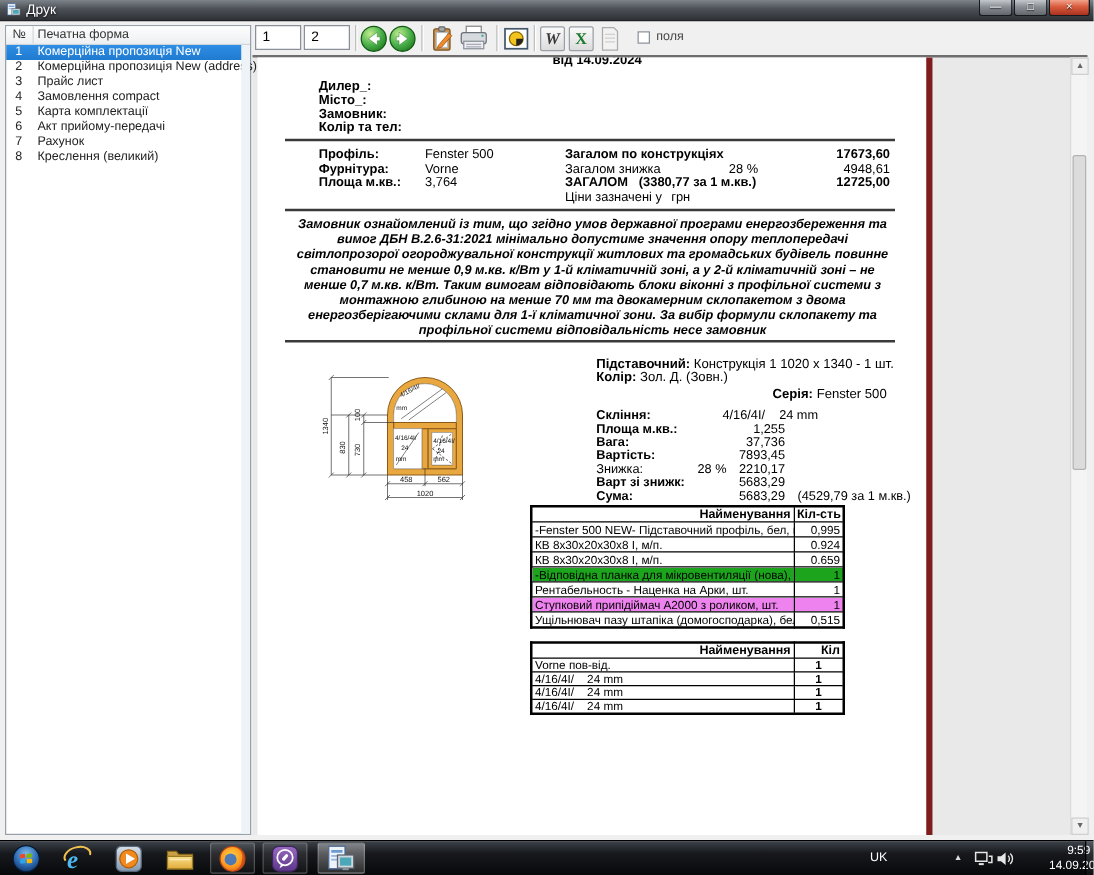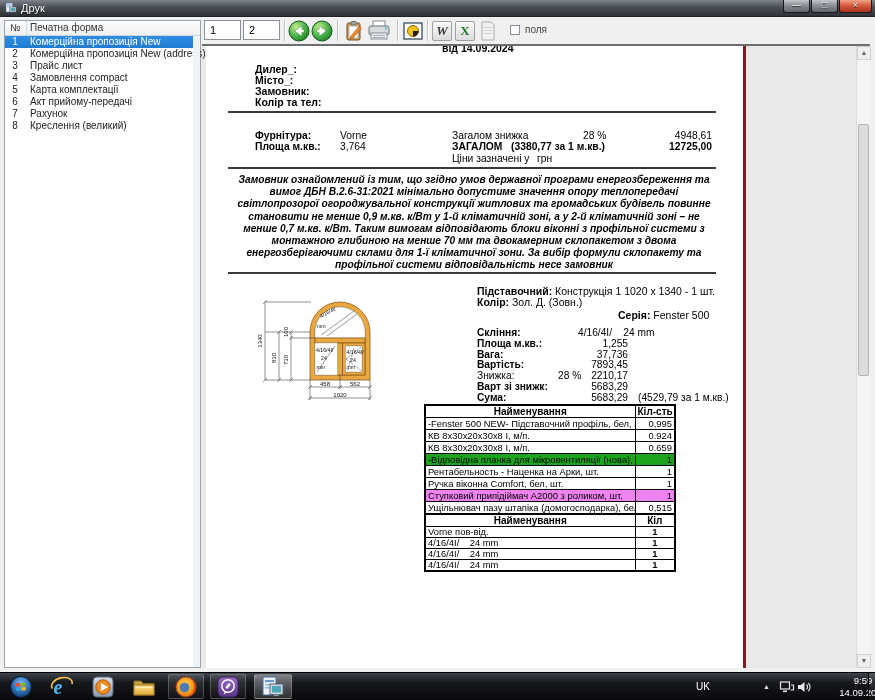--- a/index.html
+++ b/index.html
@@ -37,21 +37,21 @@
   .sqbtn{position:absolute;top:3px;width:20px;height:20px;background:linear-gradient(#fafafa,#dcdcdc);
     border:1px solid #9aa0a6;border-radius:2px;text-align:center;font-weight:bold;line-height:18px}
   .sqbtn.w{font-family:"Liberation Serif",serif;font-style:italic;color:#3a3a3a;font-size:13px}
   .sqbtn.x{color:#1e7a2e;font-family:"Liberation Serif",serif;font-size:13px}
   #cb-fields{position:absolute;left:306px;top:7px;width:10px;height:10px;background:#fff;border:1px solid #8a9099}
   #cb-label{position:absolute;left:321px;top:6px;font-size:10px;color:#444}
   
   #preview{position:absolute;left:202px;top:44px;width:668px;height:624px;background:#e9e9e9;
     border-top:2px solid #6e6e6e;z-index:4}
   #page{position:absolute;left:4px;top:0;width:540px;height:622px;background:#fff;overflow:hidden;
-    border-right:3px solid #7f1d1d;color:#000;font-size:10.5px}
+    border-right:5px solid #7f1d1d;color:#000;font-size:10.5px}
   .hr{position:absolute;left:22px;width:488px;height:2px;background:#3a3a3a}
   #dateline{position:absolute;left:236px;top:-4px;font-weight:bold;font-size:10.5px}
   #cust{position:absolute;left:49px;top:18px;font-weight:bold}
   .custlab{height:11px;line-height:11px}
   .sumrow{position:absolute;left:0;width:540px;height:11px;line-height:11px;font-size:10.3px}
   .s-lab{position:absolute;left:49px;font-weight:bold}
   .s-val{position:absolute;left:134px}
   .s-rlab{position:absolute;left:246px;font-weight:bold;white-space:nowrap}
   .s-rlab.light{font-weight:normal}
   .s-pct{position:absolute;left:377px}
@@ -75,21 +75,21 @@
   .c-lab{position:absolute;left:0;font-weight:bold}
   .c-lab.light{font-weight:normal}
   .c-ext{position:absolute;left:81px}
   .c-mid{position:absolute;left:101px;white-space:nowrap}
   .c-val{position:absolute;left:0;width:151px;text-align:right}
   .c-suf{position:absolute;left:161px;white-space:nowrap}
   table{border-collapse:collapse;table-layout:fixed}
   #t1{position:absolute;left:218px;top:358px;width:252px;border:2px solid #000}
   #t2{position:absolute;left:218px;top:467px;width:252px;border:2px solid #000}
   #t1 th,#t1 td,#t2 th,#t2 td{border:1px solid #000;padding:0 2px;white-space:nowrap;overflow:hidden}
-  #t1 th,#t2 th{font-size:10px;text-align:center;font-weight:bold;height:12px}
+  #t1 th,#t2 th{font-size:10px;text-align:right;font-weight:bold;height:12px}
   #t1 td{font-size:9.4px;height:12px;line-height:11px}
   #t2 td{font-size:9.4px;height:10px;line-height:10px}
   #t1 .qty{text-align:right}
   #t2 .qty{text-align:center;font-weight:bold}
   tr.hl-green{background:var(--grn)}
   tr.hl-pink{background:var(--pnk)}
   
   #vscroll{position:absolute;left:654px;top:0;width:14px;height:622px;background:#f4f4f4;border-left:1px solid #dcdcdc}
   .sc-btn{position:absolute;left:0;width:14px;height:14px;background:#f0f0f0;border:1px solid #d0d0d0;
     color:#666;font-size:7px;line-height:12px;text-align:center}
@@ -243,20 +243,26 @@
 
     <div id="dateline">від 14.09.2024</div>
     <div id="cust">
         <div class="custlab">Дилер_:</div>
         <div class="custlab">Місто_:</div>
         <div class="custlab">Замовник:</div>
         <div class="custlab">Колір та тел:</div>
       </div>
     <div class="hr" style="top:65px"></div>
 
+    <div class="sumrow" style="top:72px">
+      <span class="s-lab">Профіль:</span>
+      <span class="s-val">Fenster 500</span>
+      <span class="s-rlab">Загалом по конструкціях</span>
+      <span class="s-rval">17673,60</span>
+    </div>
     <div class="sumrow" style="top:83.5px">
       <span class="s-lab">Фурнітура:</span>
       <span class="s-val">Vorne</span>
       <span class="s-rlab light">Загалом знижка</span>
       <span class="s-pct">28 %</span>
       <span class="s-rval light">4948,61</span>
     </div>
     <div class="sumrow" style="top:95px">
       <span class="s-lab">Площа м.кв.:</span>
       <span class="s-val">3,764</span>
@@ -401,24 +407,20 @@
             <td class="qty">0.659</td>
           </tr>
           <tr class="hl-green">
             <td>-Відповідна планка для мікровентиляції (нова), ш</td>
             <td class="qty">1</td>
           </tr>
           <tr>
             <td>Рентабельность - Наценка на Арки, шт.</td>
             <td class="qty">1</td>
           </tr>
-          <tr>
-            <td>Ручка віконна Comfort, бел, шт.</td>
-            <td class="qty">1</td>
-          </tr>
           <tr class="hl-pink">
             <td>Ступковий припідіймач А2000 з роликом, шт.</td>
             <td class="qty">1</td>
           </tr>
           <tr>
             <td>Ущільнювач пазу штапіка (домогосподарка), бел,</td>
             <td class="qty">0,515</td>
           </tr>
         </tbody>
     </table>

